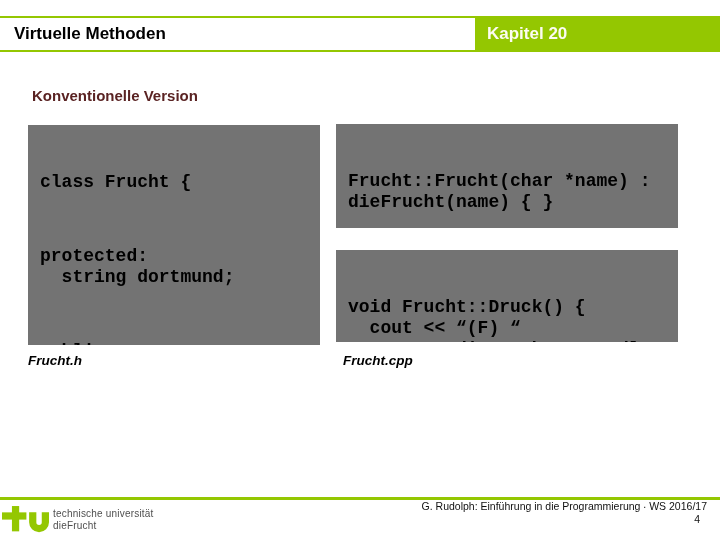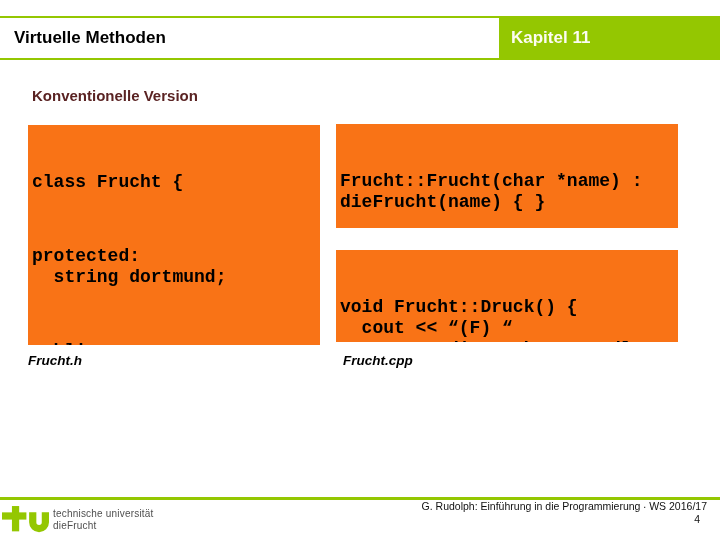--- a/index.html
+++ b/index.html
@@ -4,48 +4,47 @@
 <style>
   html,body { margin:0; padding:0; }
   body {
     width:720px; height:540px; background:#ffffff; position:relative;
     overflow:hidden; font-family:"Liberation Sans", sans-serif;
   }
   .slide { position:absolute; inset:0; }
 
   
   .header {
-    position:absolute; left:0; top:16px; width:720px; height:44px;
+    position:absolute; left:0; top:16px; width:720px; height:36px;
     box-sizing:border-box; border-top:2px solid #94C701; border-bottom:2px solid #94C701;
     display:flex;
-    gap:24px;
   }
   .header-title-area {
     flex:0 0 475px; background:#ffffff; display:flex; align-items:center;
     padding-left:14px; box-sizing:border-box;
   }
   .header-title-area span { font-size:17px; font-weight:bold; color:#000000; }
   .header-chapter-area {
     flex:1; background:#94C701; display:flex; align-items:center;
     padding-left:12px; box-sizing:border-box;
   }
   .header-chapter-area span { font-size:17px; font-weight:bold; color:#fcfcf2; }
 
   
   .subtitle {
     position:absolute; left:32px; top:87px;
     font-size:15px; font-weight:bold; color:#5A2323;text-align:right;
   }
 
   
   .code-block {
-    position:absolute; background:#f97316; color:#000000;
+    position:absolute; background:#737373; color:#000000;
     font-family:"Liberation Mono", monospace; font-weight:bold;
     font-size:18px; line-height:21px; white-space:pre;
-    padding:5px 4px; box-sizing:border-box; overflow:hidden;
+    padding:5px 12px; box-sizing:border-box; overflow:hidden;
   }
   .code-block p { margin:0 0 11px 0; }
   .code-block p:last-child { margin-bottom:0; }
   .cb-left  { left:28px;  top:125px; width:292px; height:220px; }
   .cb-rtop  { left:336px; top:124px; width:342px; height:104px; }
   .cb-rbot  { left:336px; top:250px; width:342px; height:92px; }
 
   .caption {
     position:absolute; top:353px; font-size:13.5px; font-weight:bold;
     font-style:italic; color:#000000;
@@ -72,21 +71,21 @@
 </head>
 <body>
 
 <div class="slide">
 
   <div class="header">
     <div class="header-title-area">
       <span>Virtuelle Methoden</span>
     </div>
     <div class="header-chapter-area">
-      <span>Kapitel 11</span>
+      <span>Kapitel 20</span>
     </div>
   </div>
 
   <div class="subtitle">Konventionelle Version</div>
 
   <div class="code-block cb-left">
     <p>class Frucht {</p>
     <p>protected:
   string dortmund;</p>
     <p>public:

